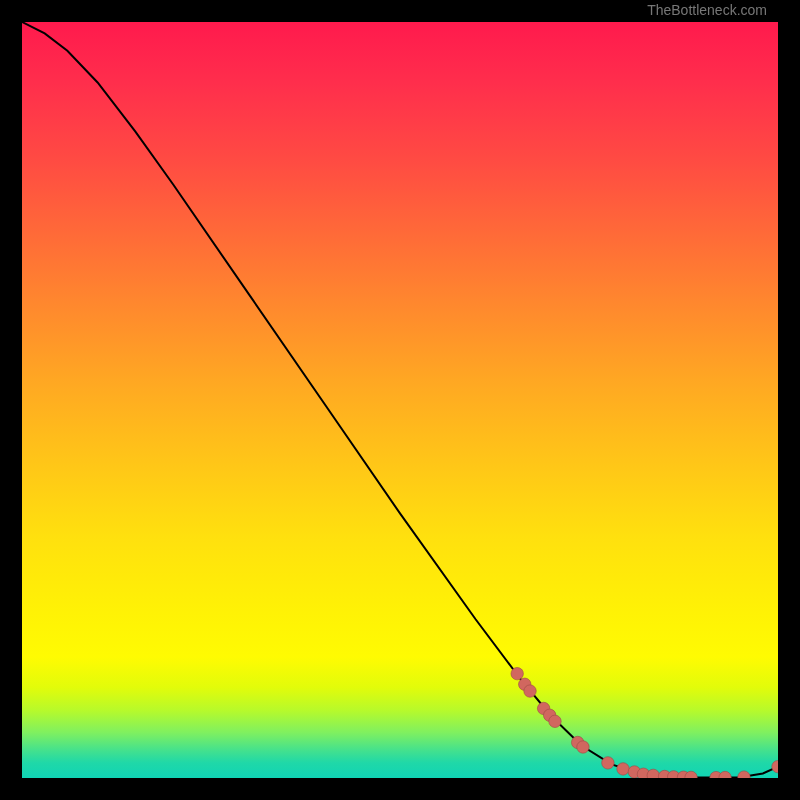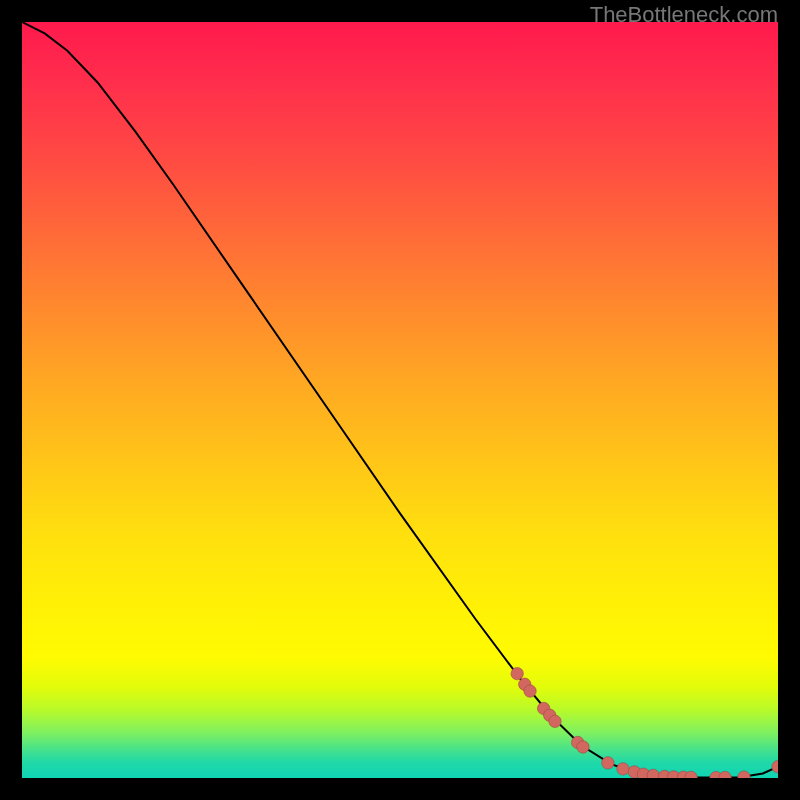--- a/index.html
+++ b/index.html
@@ -7,23 +7,23 @@
     width: 800px;
     height: 800px;
     background: #000;
     position: relative;
     font-family: Arial, sans-serif;
     overflow: hidden;
   }
   .attribution {
     position: absolute;
     top: 2px;
-    right: 22px;
+    right: 33px;
     color: #777;
-    font-size: 22px;
+    font-size: 14px;
     font-weight: 400;
     z-index: 10;
   }
   .plot-area {
     position: absolute;
     left: 22px;
     top: 22px;
     width: 756px;
     height: 756px;
   }

